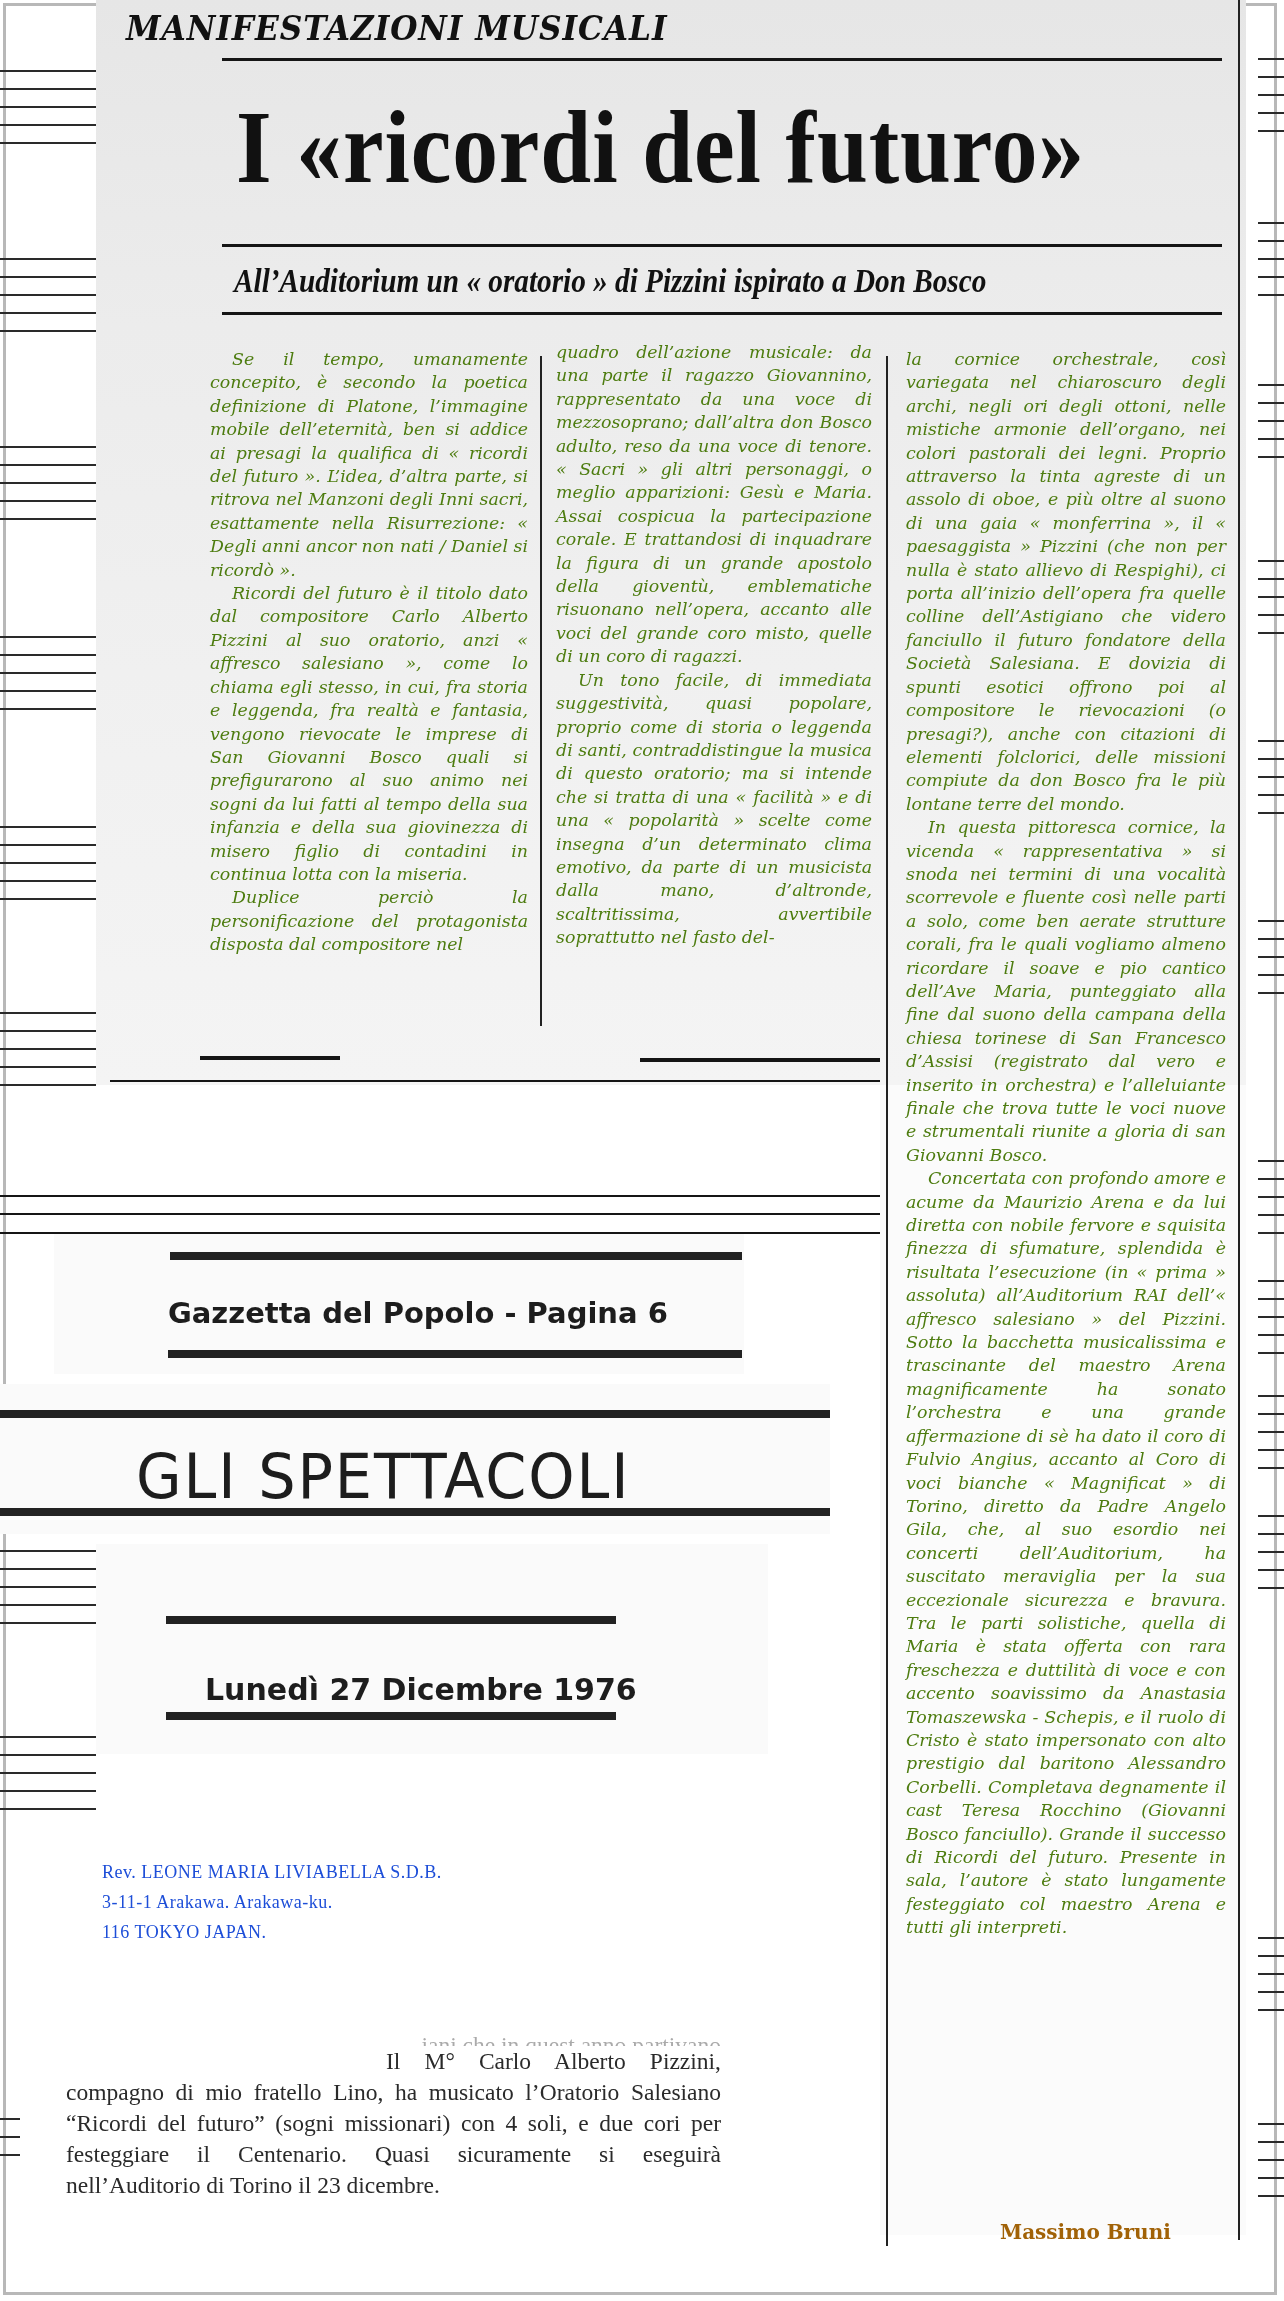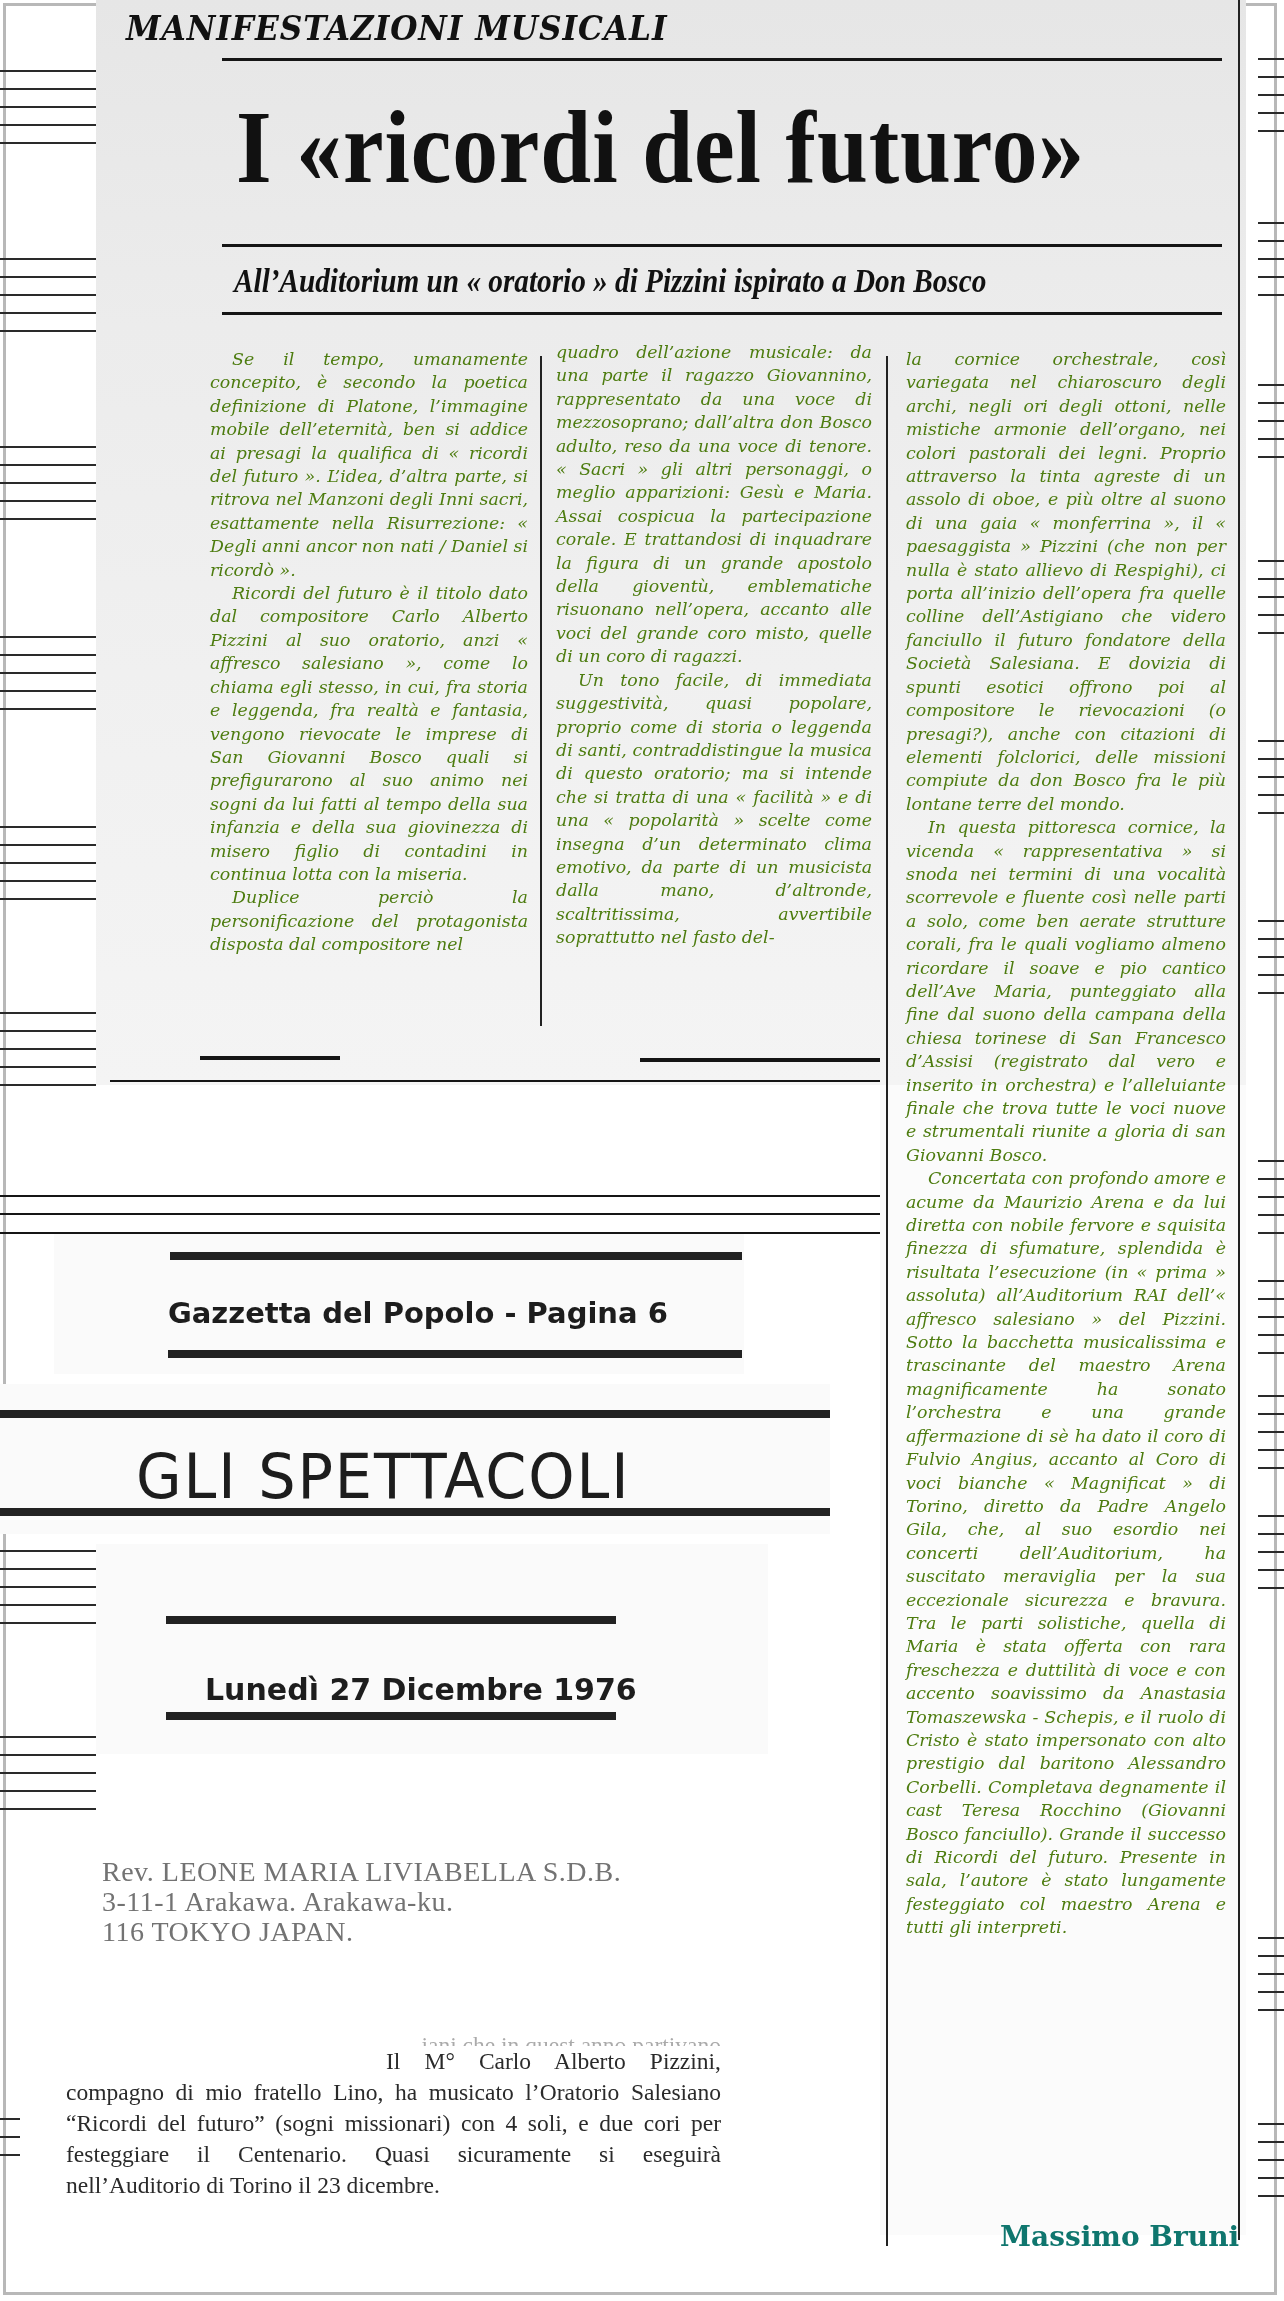--- a/index.html
+++ b/index.html
@@ -48,34 +48,34 @@
   }
   .col {
     position: absolute; font-family: "DejaVu Serif", serif; font-style: italic;
     font-size: 17.4px; line-height: 23.4px; color: #4d7c0f;
     text-align: justify;
   }
   .col p { margin: 0; text-indent: 22px; }
   .col-divider { position: absolute; width: 2px; background: #222; }
   .byline {
     position: absolute; left: 1000px; top: 2220px;
-    font-family: "DejaVu Serif", serif; font-weight: bold; font-size: 28px; color: #0f766e;
+    font-family: "DejaVu Serif", serif; font-weight: bold; font-size: 20px; color: #a16207;
   }
 
   
   .strip { position: absolute; background: #fafafa; }
   .strip-title {
     position: absolute; font-family: "DejaVu Sans", sans-serif; font-weight: bold; color: #1d1d1d;
     white-space: nowrap;
   }
   .thick-bar { position: absolute; height: 8px; background: #222; }
 
   .address {
     position: absolute; left: 102px; top: 1857px;
-    font-family: "Liberation Serif", serif; font-size: 28px; line-height: 30px; color: #737373;
+    font-family: "Liberation Serif", serif; font-size: 18px; line-height: 30px; color: #1d4ed8;
     letter-spacing: 0.5px;
   }
   .letter {
     position: absolute; left: 66px; top: 2030px; width: 655px;
     font-family: "Liberation Serif", serif; font-size: 23.5px; line-height: 31px; color: #2a2a2a;
     text-align: justify;
   }
   .letter .clipped { color: #737373; opacity: 0.6; text-align: right; height: 16px; overflow: hidden; }
   .letter p { margin: 0; }
 </style>

